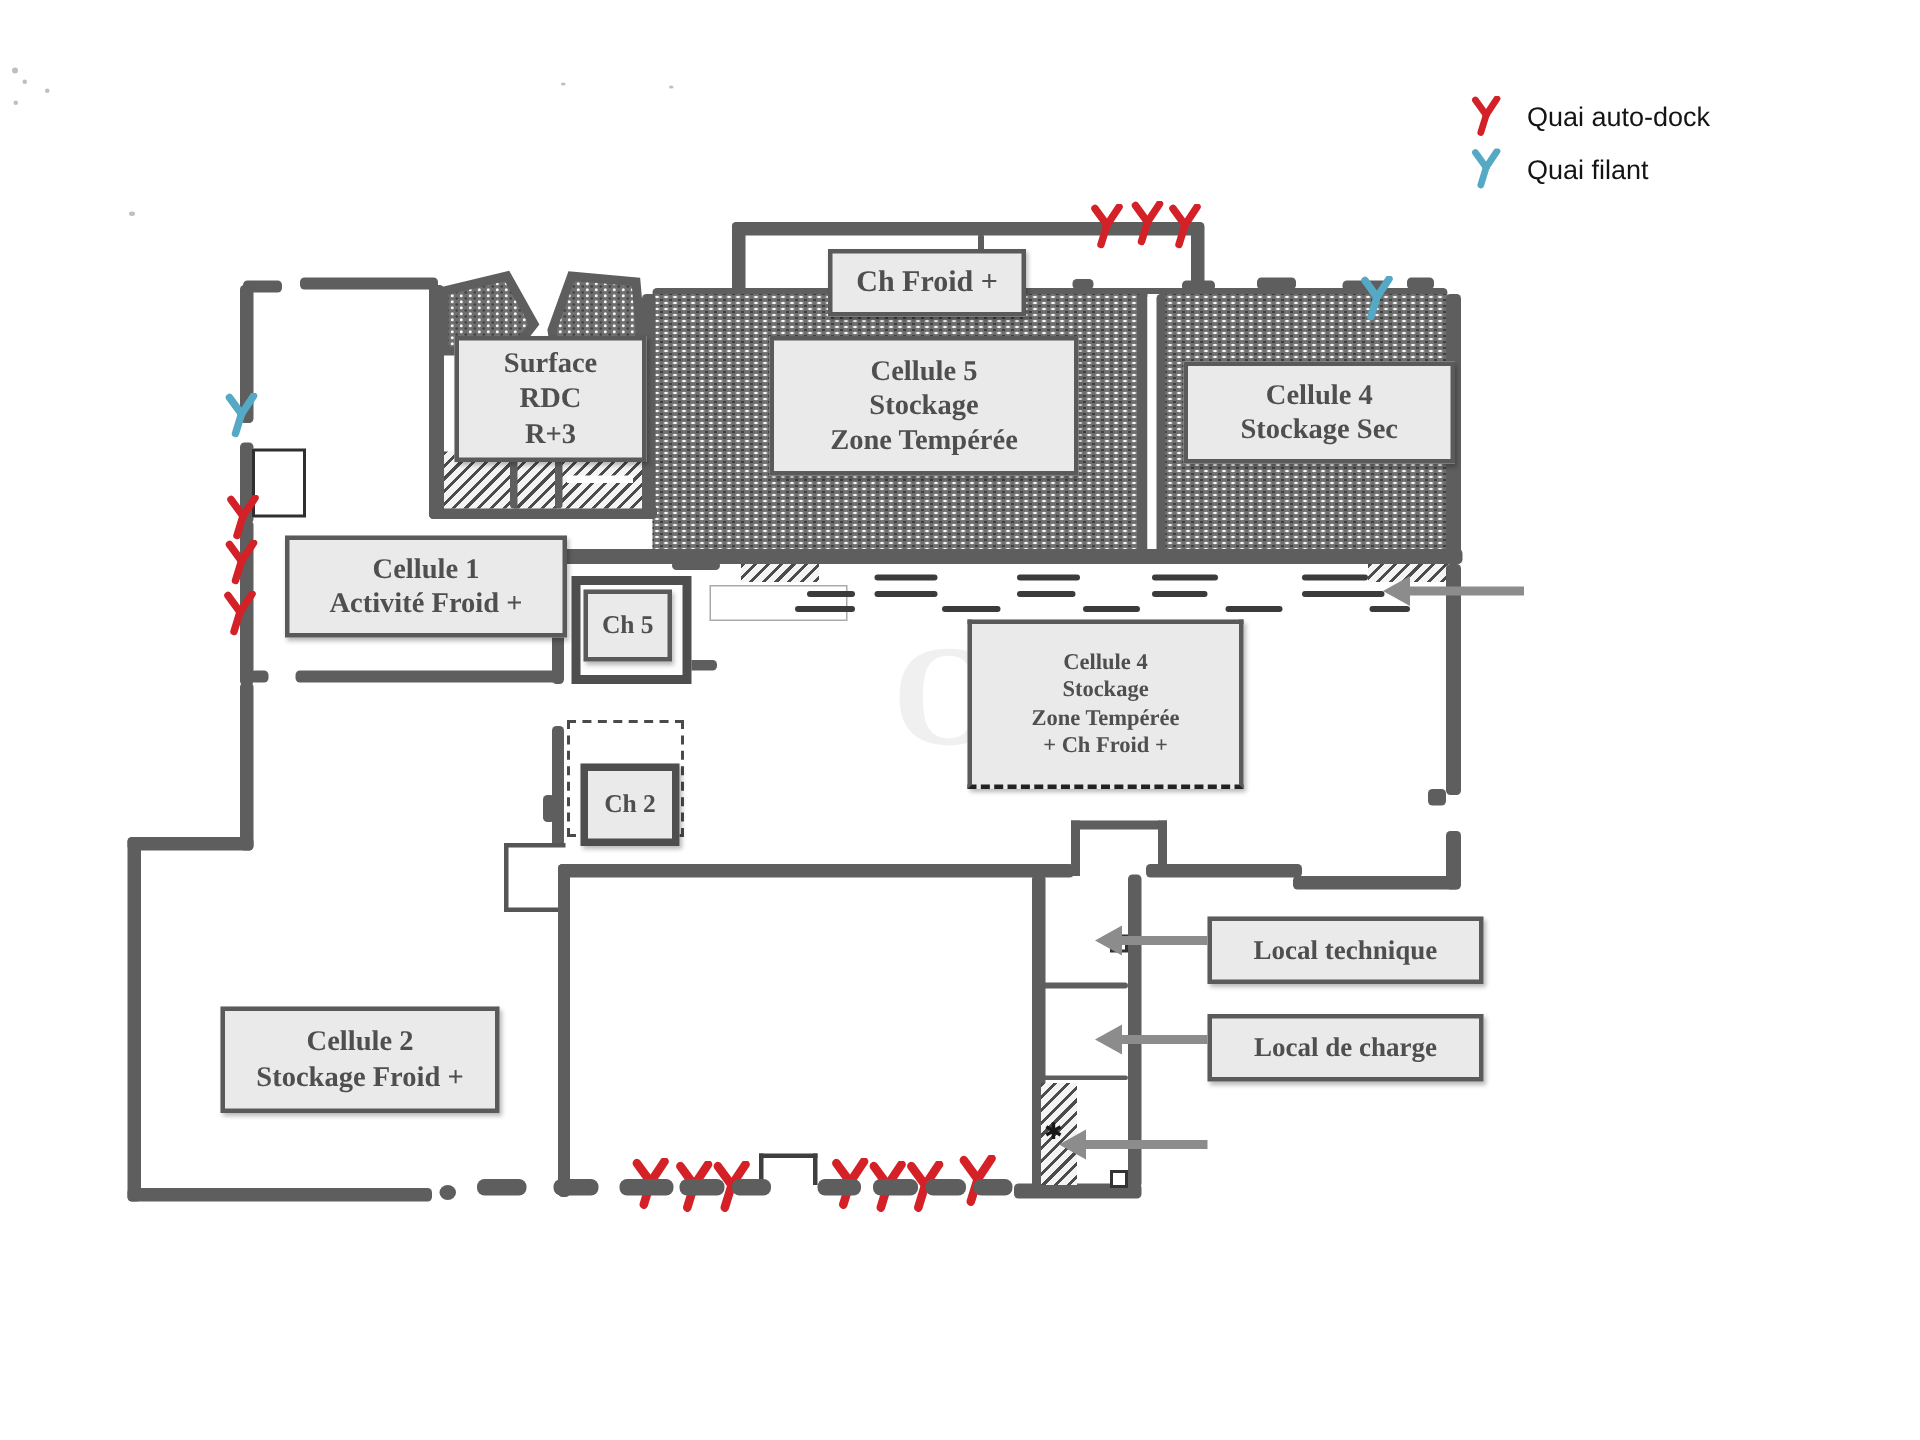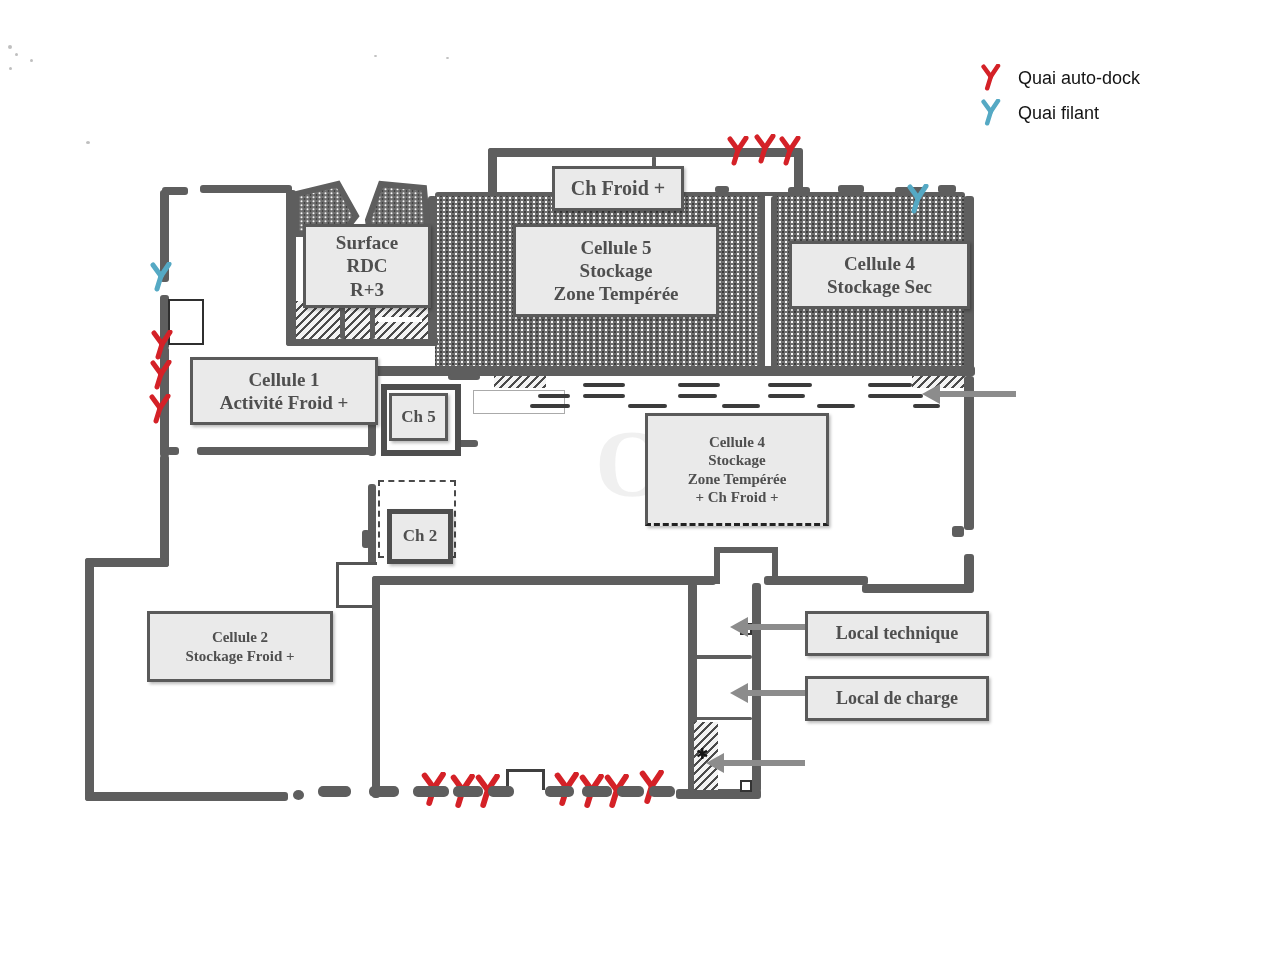--- a/index.html
+++ b/index.html
@@ -183,21 +183,21 @@
   </div>
 
   <div class="lbl c4" style="left:645px;top:413px;width:178px;height:107px;font-size:15px">
     <div>Cellule 4</div>
     <div>Stockage</div>
     <div>Zone Tempérée</div>
     <div>+ Ch Froid +</div>
   </div>
 
 
-  <div class="lbl" style="left:147px;top:611px;width:180px;height:65px;font-size:15px">
+  <div class="lbl" style="left:147px;top:671px;width:180px;height:65px;font-size:19px">
     <div>Cellule 2</div>
     <div>Stockage Froid +</div>
   </div>
 
 
   <div class="lbl" style="left:805px;top:676px;width:178px;height:39px;font-size:18px">
     <div>Local de charge</div>
   </div>
 
   <div class="lbl" style="left:805px;top:611px;width:178px;height:39px;font-size:18px">

